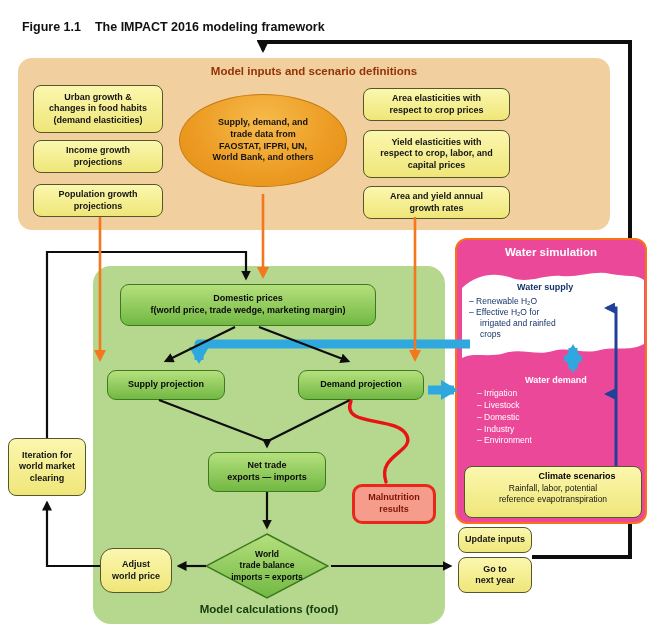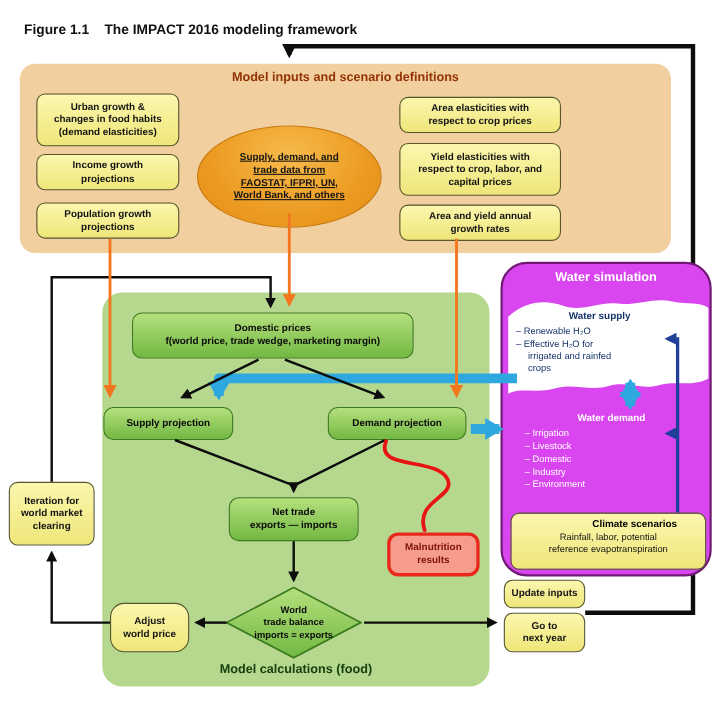--- a/index.html
+++ b/index.html
@@ -20,21 +20,21 @@
   .ellipse{border-radius:50%;background:radial-gradient(ellipse at 50% 30%,#f7bb4c 0%,#ec9b22 60%,#e28d15 100%);
         border:1.5px solid #c8790e;display:flex;align-items:center;justify-content:center;
         text-align:center;font-size:9px;font-weight:700;color:#141414;line-height:1.3;white-space:pre-line;}
   .greenpanel{background:#b6d88e;border-radius:18px;}
   .g-title{position:absolute;left:0;right:0;bottom:9px;text-align:center;
         font-size:11.5px;font-weight:700;color:#16400e;}
   .gbox{background:linear-gradient(#b5e07d,#72b843);border:1.4px solid #3c7a1e;border-radius:9px;
         display:flex;align-items:center;justify-content:center;text-align:center;
         font-size:9px;font-weight:700;color:#0a0a0a;line-height:1.3;
         white-space:pre-line;padding:2px 4px;box-sizing:border-box;}
-  .waterpanel{background:#d946ef;border:2px solid #701a75;border-radius:24px;}
+  .waterpanel{background:#ec4899;border:2px solid #f97316;border-radius:12px;}
   .w-title{position:relative;text-align:center;margin-top:6px;font-size:11.5px;font-weight:700;color:#fff;z-index:2;}
   .wshape{position:absolute;left:0;top:0;z-index:0;}
   .wsupply{position:absolute;color:#163469;font-size:8.5px;line-height:1.3;z-index:2;}
   .wdemand{position:absolute;color:#fff;font-size:8.5px;line-height:1.38;z-index:2;}
   .hd{font-size:9px;font-weight:700;margin-bottom:2px;margin-left:48px;}
   .itemhang{padding-left:11px;text-indent:-11px;white-space:pre-line;}
   .climate{position:absolute;background:linear-gradient(#fbf7ae,#efe679);border:1px solid #56562c;
         border-radius:8px;text-align:center;padding:4px 2px;box-sizing:border-box;z-index:2;}
   .climate .bd{font-size:8.5px;font-weight:400;white-space:pre-line;line-height:1.28;color:#141414;}
   .malbox{background:#f59c8d;border:3px solid #e8281a;border-radius:10px;
@@ -64,21 +64,21 @@
 
   <div class="abs panel tanpanel" style="left:18px;top:58px;width:592px;height:172px;">
     <div class="t-title">Model inputs and scenario definitions</div>
     <div class="abs ybox" style="left:15px;top:27px;width:130px;height:48px;">Urban growth &amp;
 changes in food habits
 (demand elasticities)</div>
     <div class="abs ybox" style="left:15px;top:82px;width:130px;height:33px;">Income growth
 projections</div>
     <div class="abs ybox" style="left:15px;top:126px;width:130px;height:33px;">Population growth
 projections</div>
-    <div class="abs ellipse" style="left:161px;top:56px;width:168px;height:93px;text-decoration:underline;">Supply, demand, and
+    <div class="abs ellipse" style="left:161px;top:36px;width:168px;height:93px;">Supply, demand, and
 trade data from
 FAOSTAT, IFPRI, UN,
 World Bank, and others</div>
     <div class="abs ybox" style="left:345px;top:30px;width:147px;height:33px;">Area elasticities with
 respect to crop prices</div>
     <div class="abs ybox" style="left:345px;top:72px;width:147px;height:48px;">Yield elasticities with
 respect to crop, labor, and
 capital prices</div>
     <div class="abs ybox" style="left:345px;top:128px;width:147px;height:33px;">Area and yield annual
 growth rates</div>
@@ -109,21 +109,21 @@
       <div class="hd">Climate scenarios</div>
       <div class="bd">Rainfall, labor, potential
 reference evapotranspiration</div>
     </div>
   </div>
 
   <div class="abs panel greenpanel" style="left:93px;top:266px;width:352px;height:358px;">
     <div class="g-title">Model calculations (food)</div>
     <div class="abs gbox" style="left:27px;top:18px;width:256px;height:42px;">Domestic prices
 f(world price, trade wedge, marketing margin)</div>
-    <div class="abs gbox" style="left:1px;top:104px;width:118px;height:30px;">Supply projection</div>
+    <div class="abs gbox" style="left:14px;top:104px;width:118px;height:30px;">Supply projection</div>
     <div class="abs gbox" style="left:205px;top:104px;width:126px;height:30px;">Demand projection</div>
     <div class="abs gbox" style="left:115px;top:186px;width:118px;height:40px;">Net trade
 exports — imports</div>
     <div class="abs malbox" style="left:259px;top:218px;width:84px;height:40px;">Malnutrition
 results</div>
     <div class="abs diamond" style="left:112px;top:267px;width:124px;height:66px;">
       <svg width="124" height="66" viewBox="0 0 124 66">
         <defs>
           <linearGradient id="gd" x1="0" y1="0" x2="0" y2="1">
             <stop offset="0" stop-color="#b5e07d"></stop>

